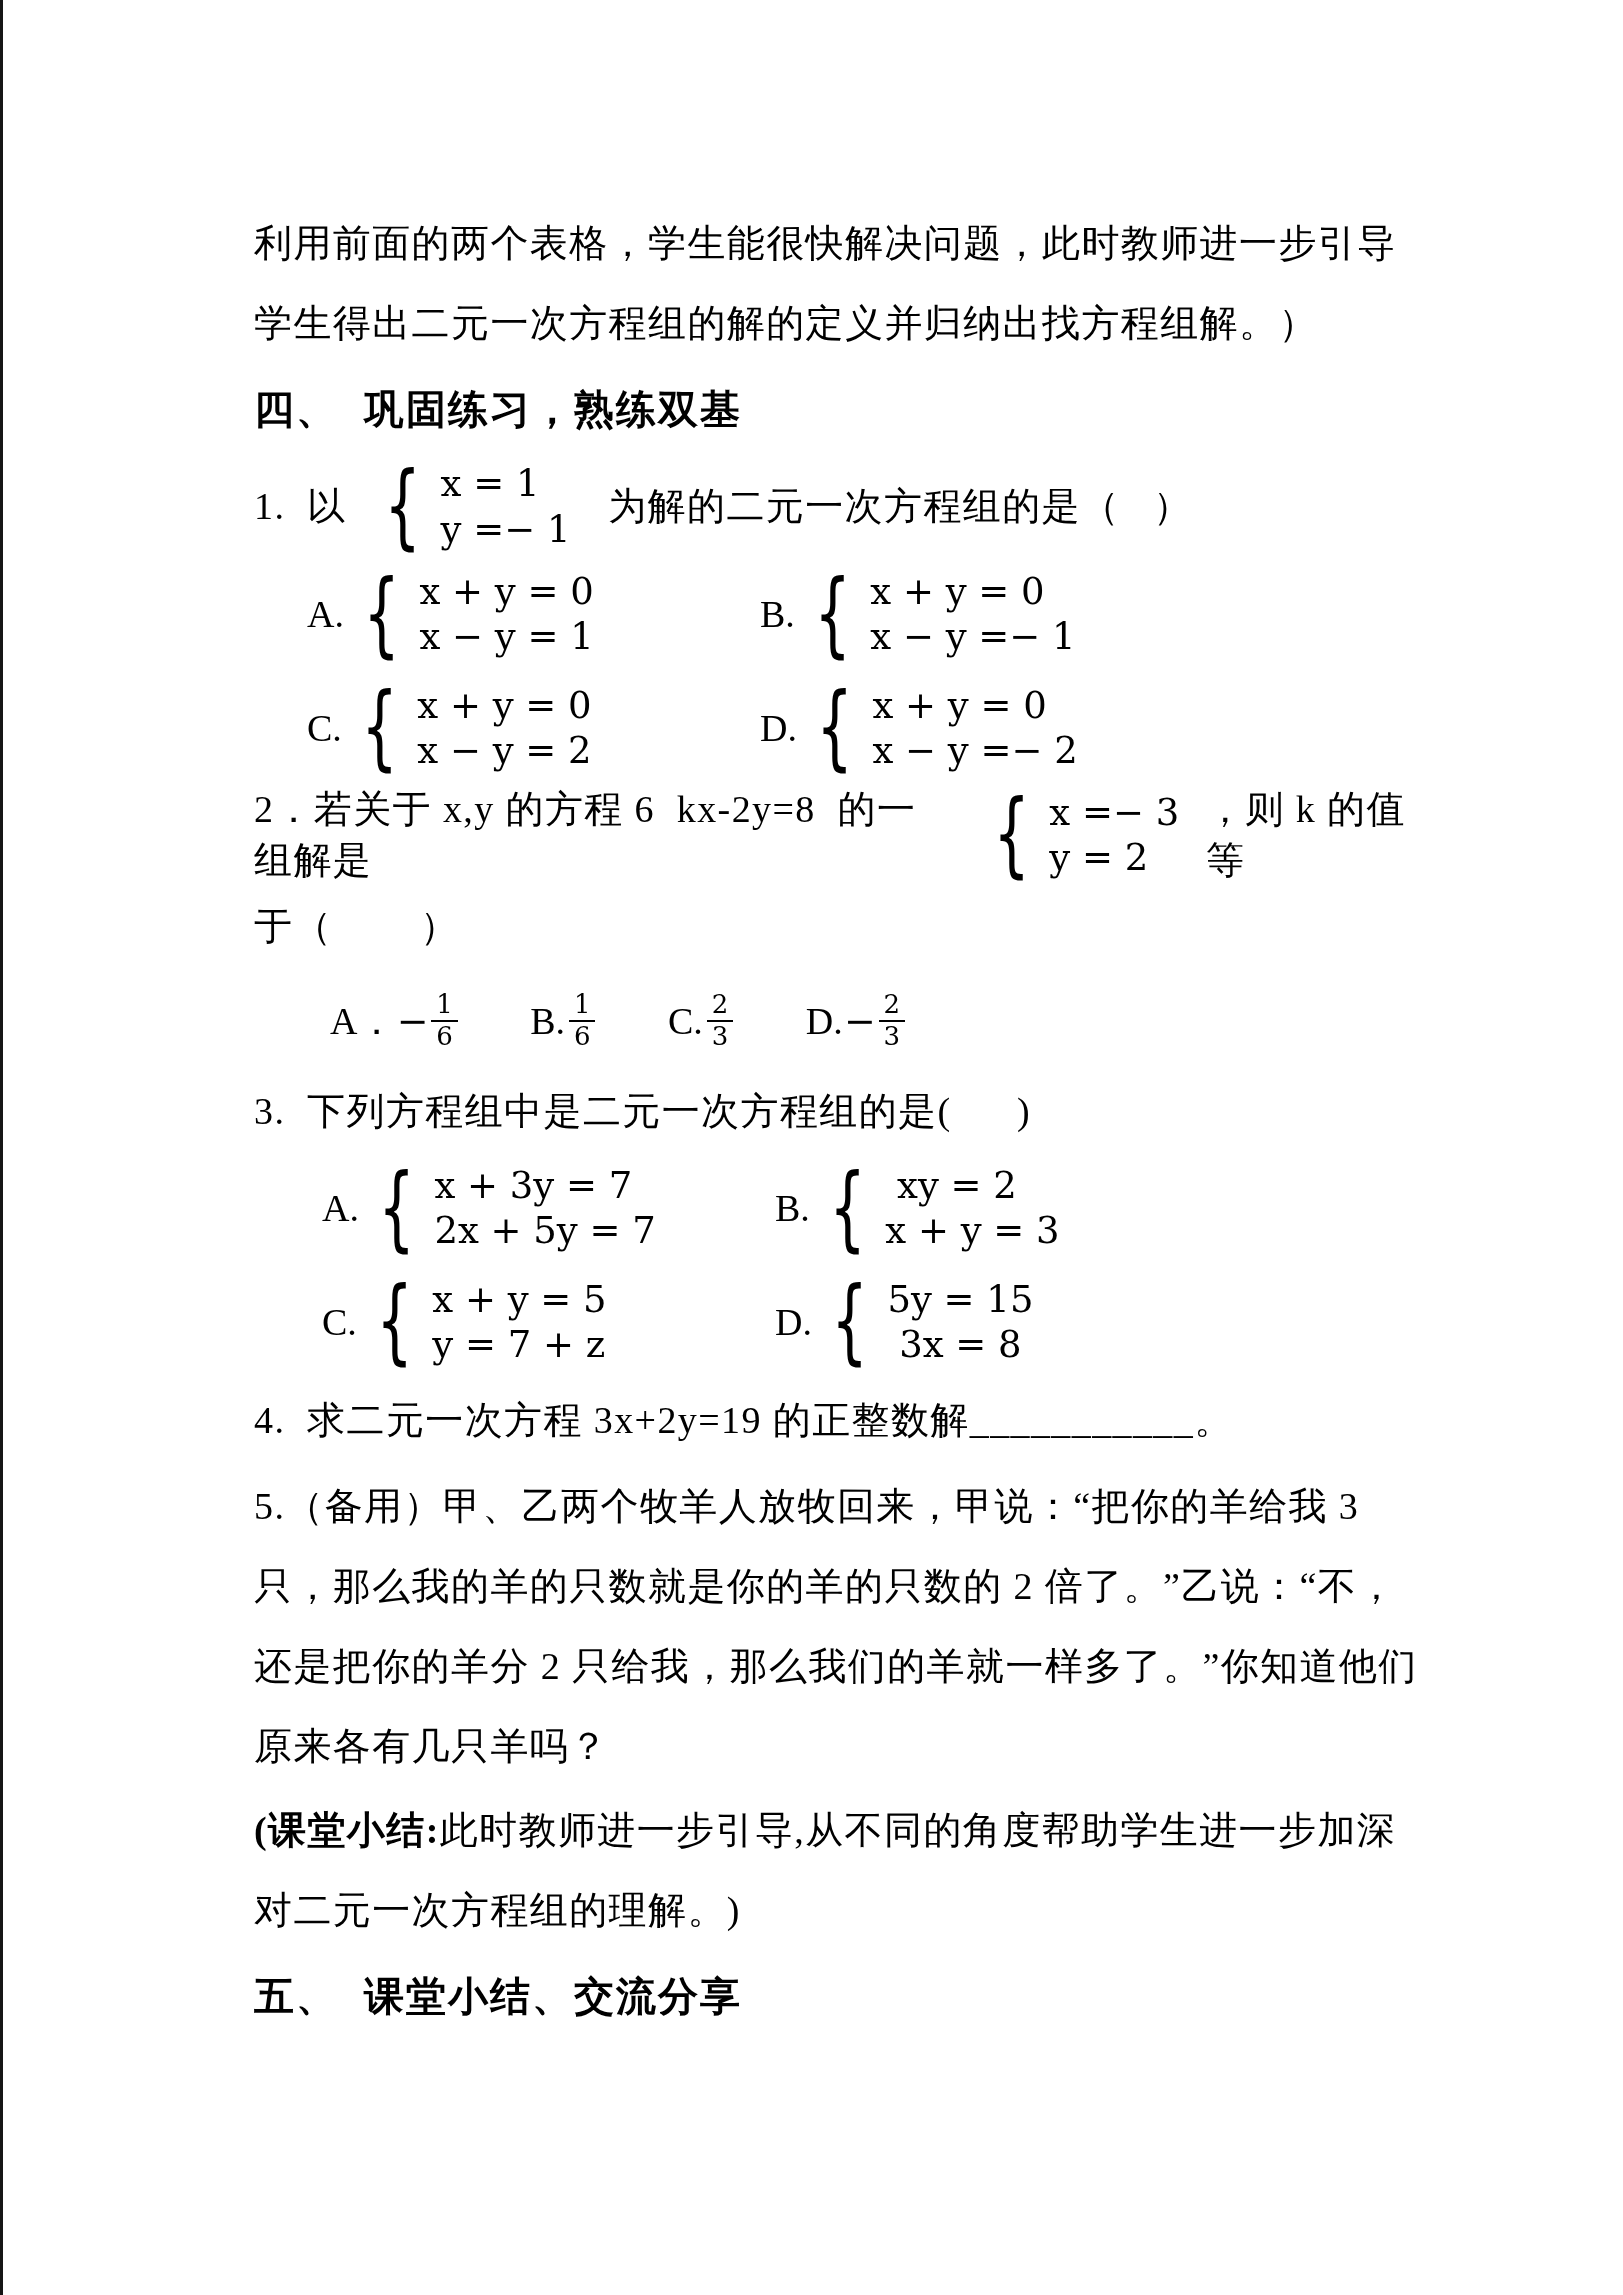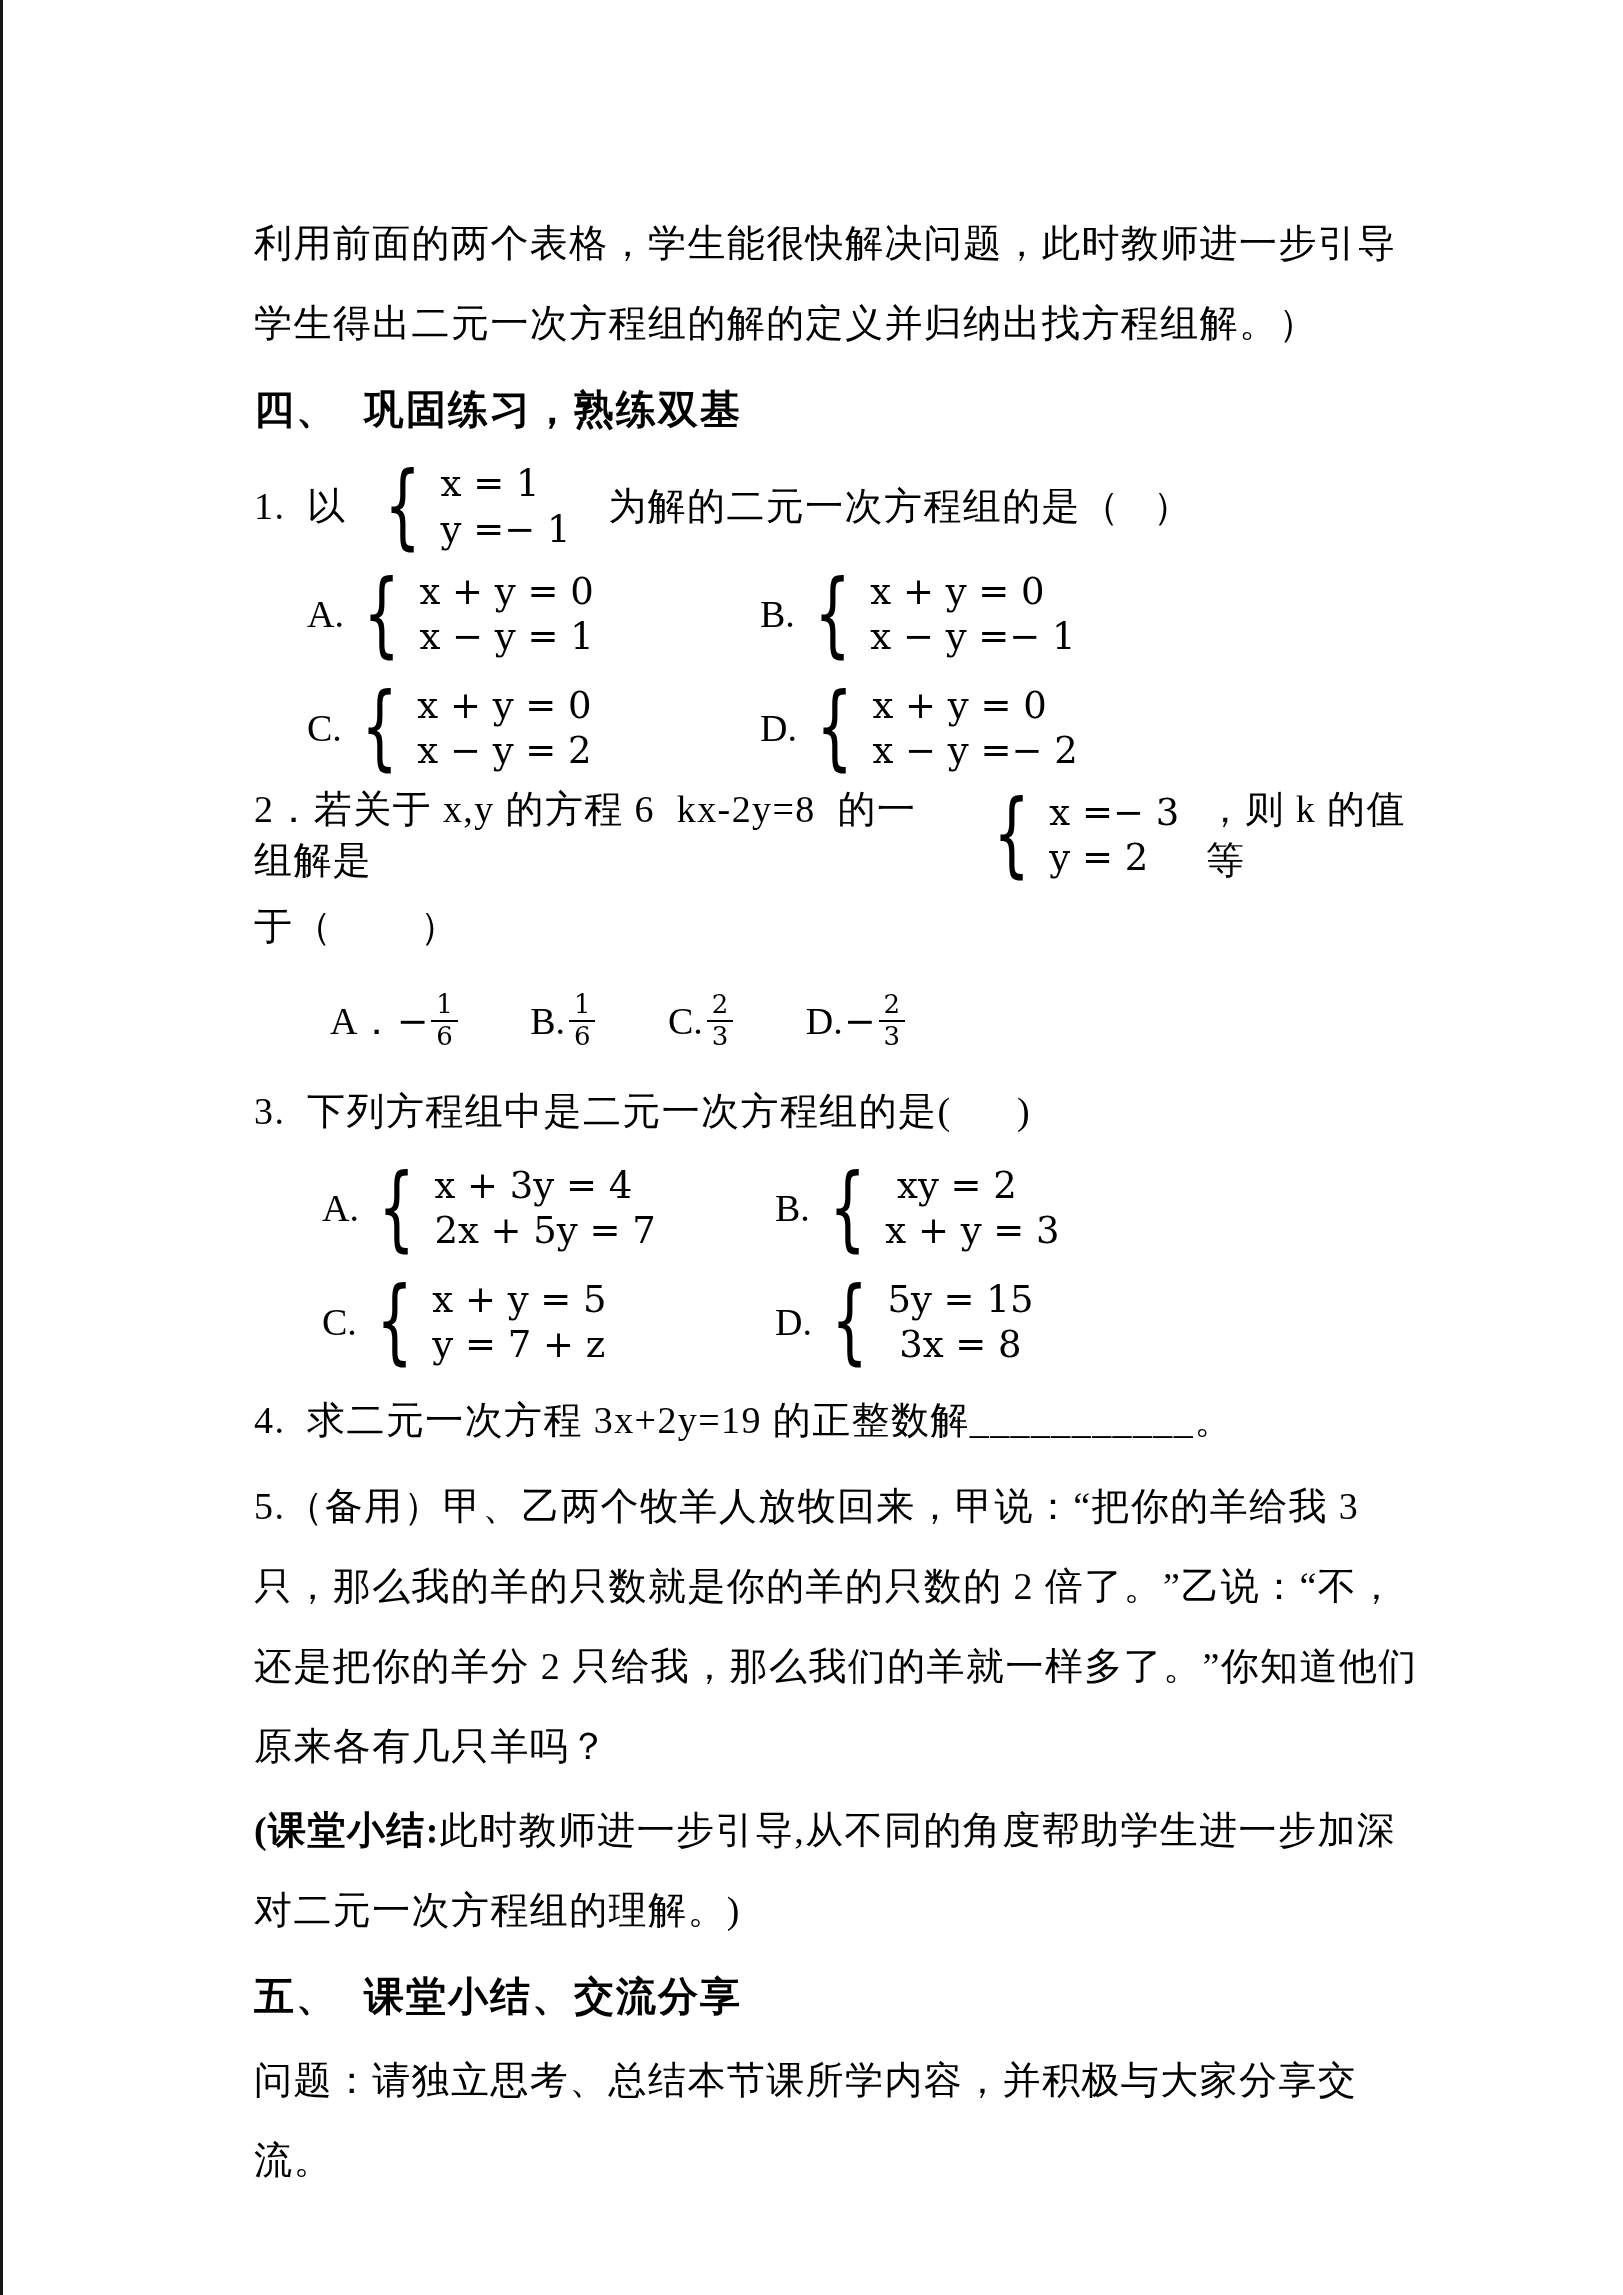--- a/index.html
+++ b/index.html
@@ -215,21 +215,21 @@
     </div>
 
     <span class="tline" style="margin-top:4.1px;">3.  下列方程组中是二元一次方程组的是(      )</span>
 
     <div class="opt-grid" style="margin-left:68px;">
       <div class="opt">
         <span class="olabel">A.</span>
         <span class="sys">
           <span class="brace">{</span>
           <span class="eqs">
-            <span class="eq">x + 3y = 4</span>
+            <span class="eq">x + 3y = 7</span>
             <span class="eq">2x + 5y = 7</span>
           </span>
         </span>
       </div>
       <div class="opt">
         <span class="olabel">B.</span>
         <span class="sys">
           <span class="brace">{</span>
           <span class="eqs">
             <span class="eq"> xy = 2</span>
@@ -268,20 +268,16 @@
       <span class="tline">原来各有几只羊吗？</span>
     </p>
 
     <p class="para" style="margin-top:4.1px;">
       <span class="tline"><span class="bold">(课堂小结:</span><span>此时教师进一步引导,从不同的角度帮助学生进一步加深</span></span>
       <span class="tline">对二元一次方程组的理解。)</span>
     </p>
 
     <h2 class="heading">五、 课堂小结、交流分享</h2>
 
-    <p class="para">
-      <span class="tline">问题：请独立思考、总结本节课所学内容，并积极与大家分享交</span>
-      <span class="tline">流。</span>
-    </p>
 
   </div>
 </div>
 
 
 </body></html>

